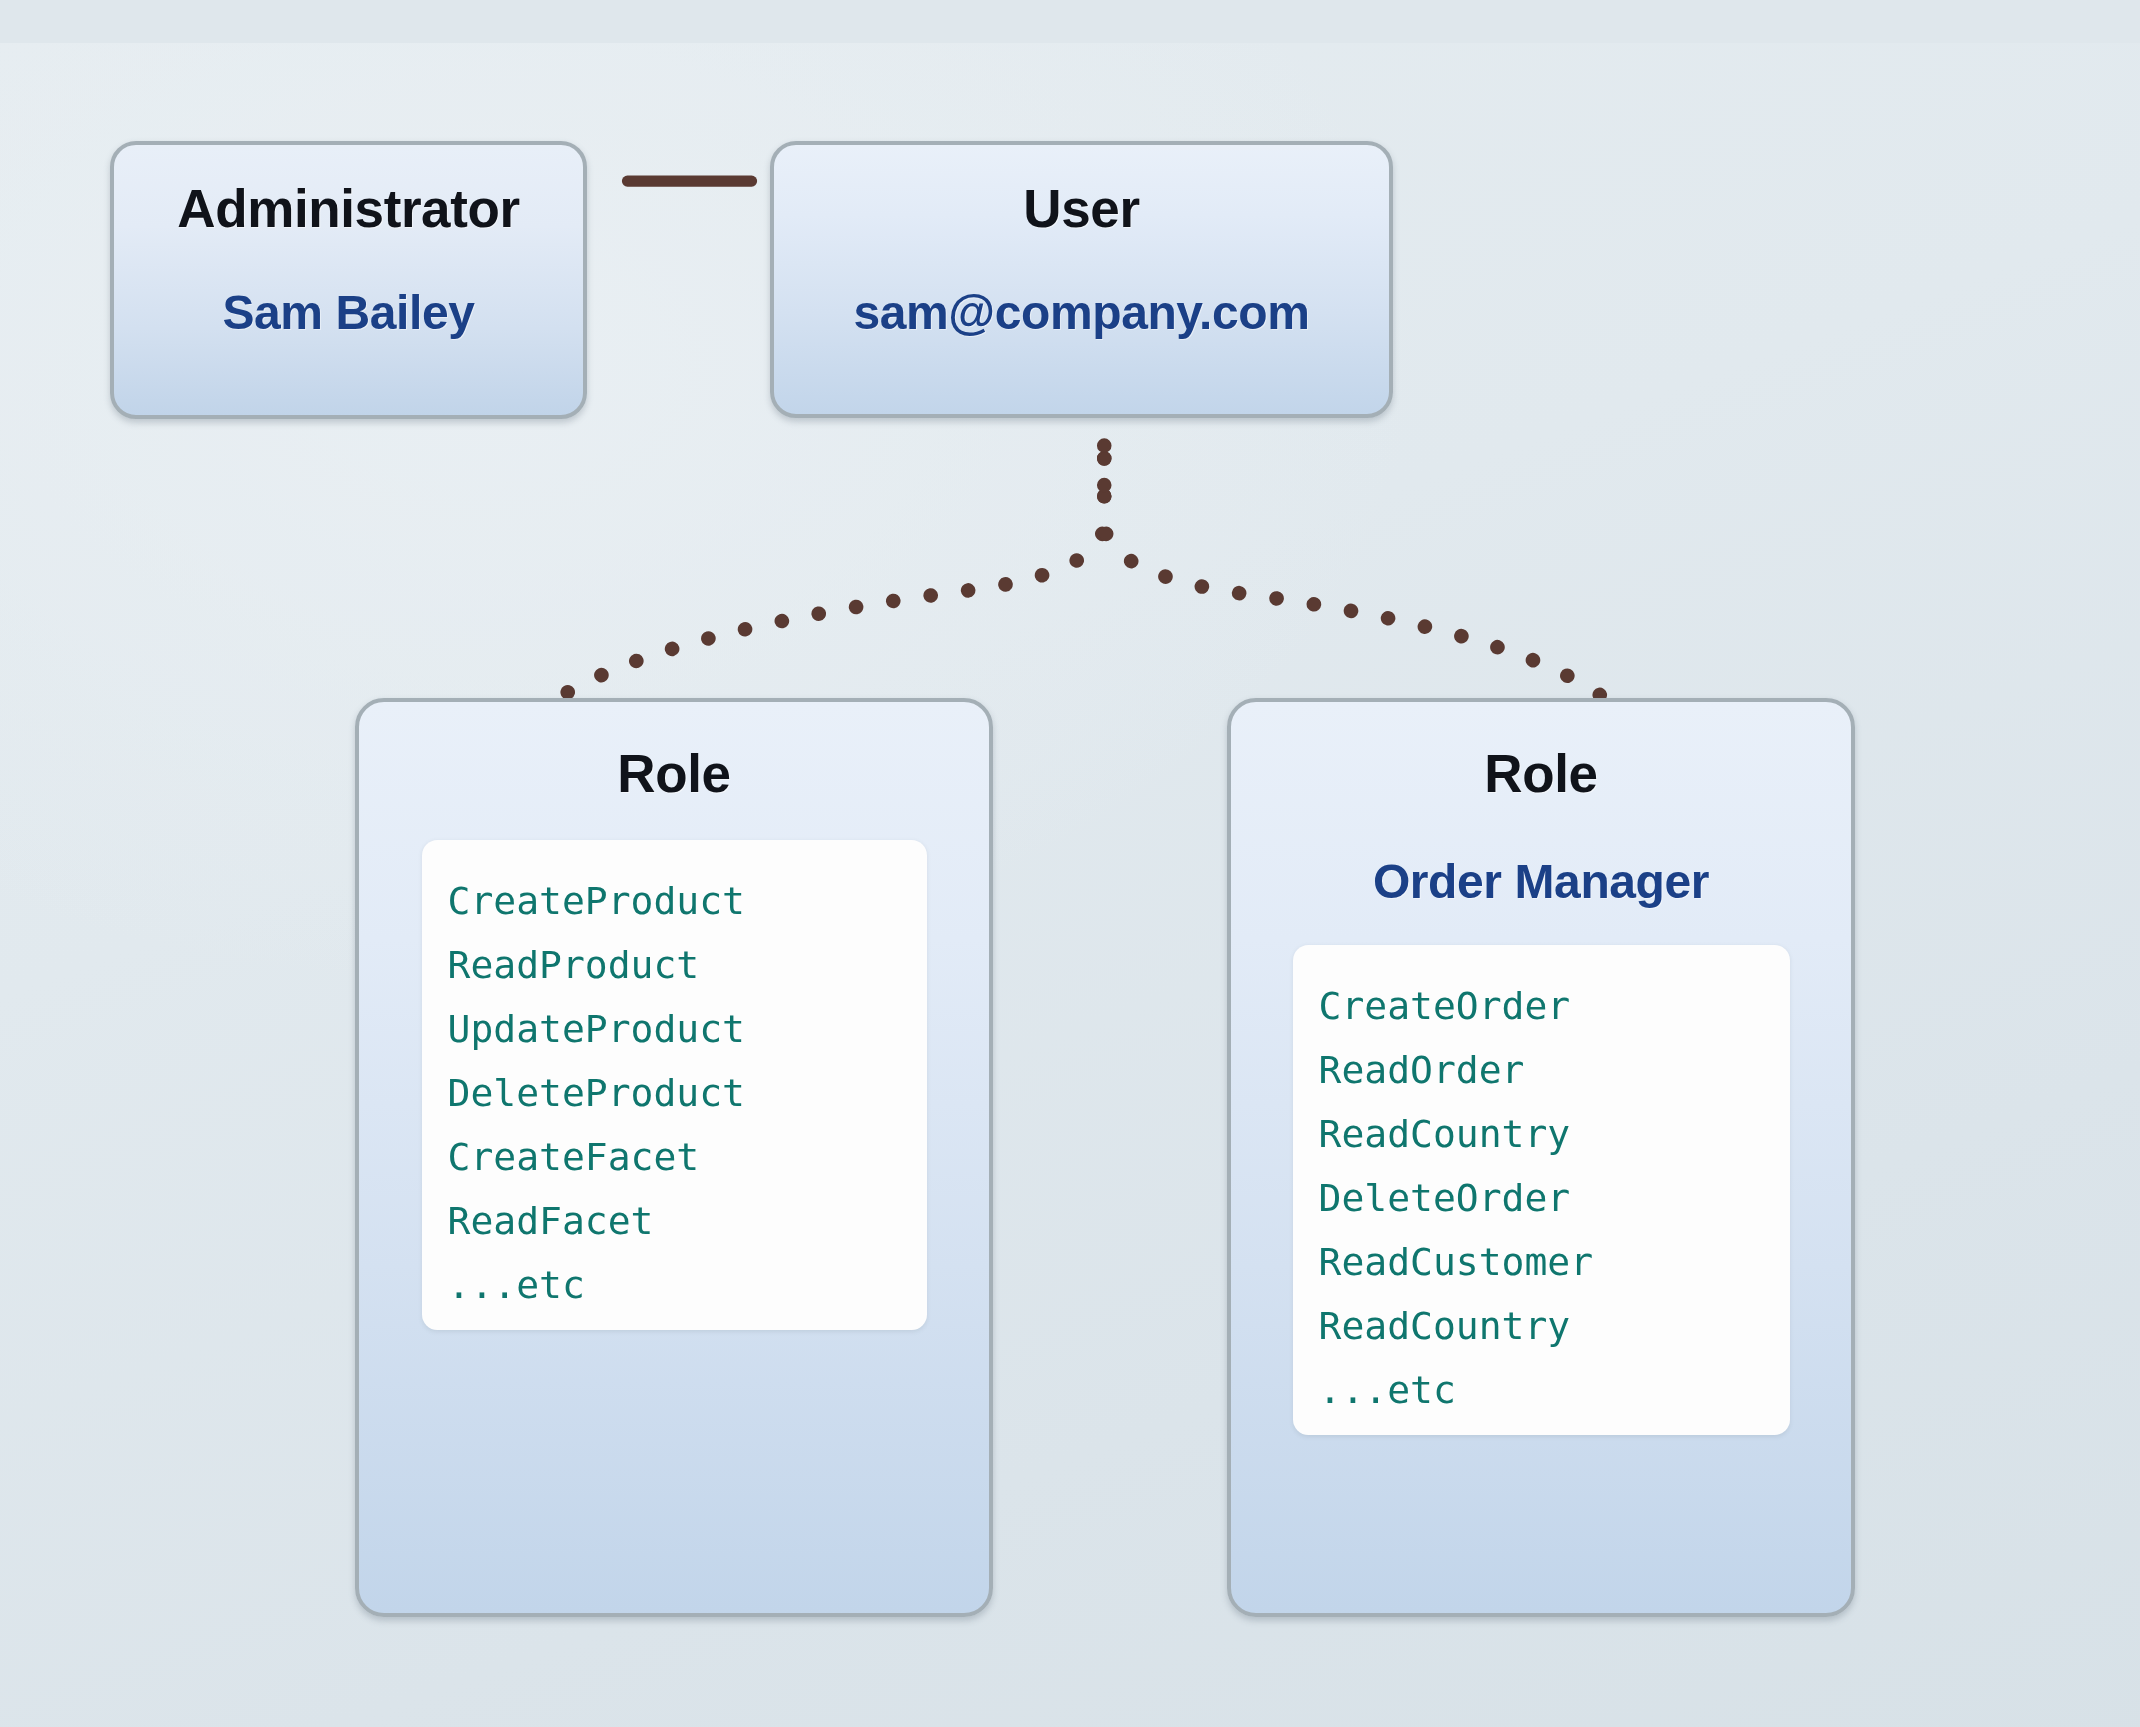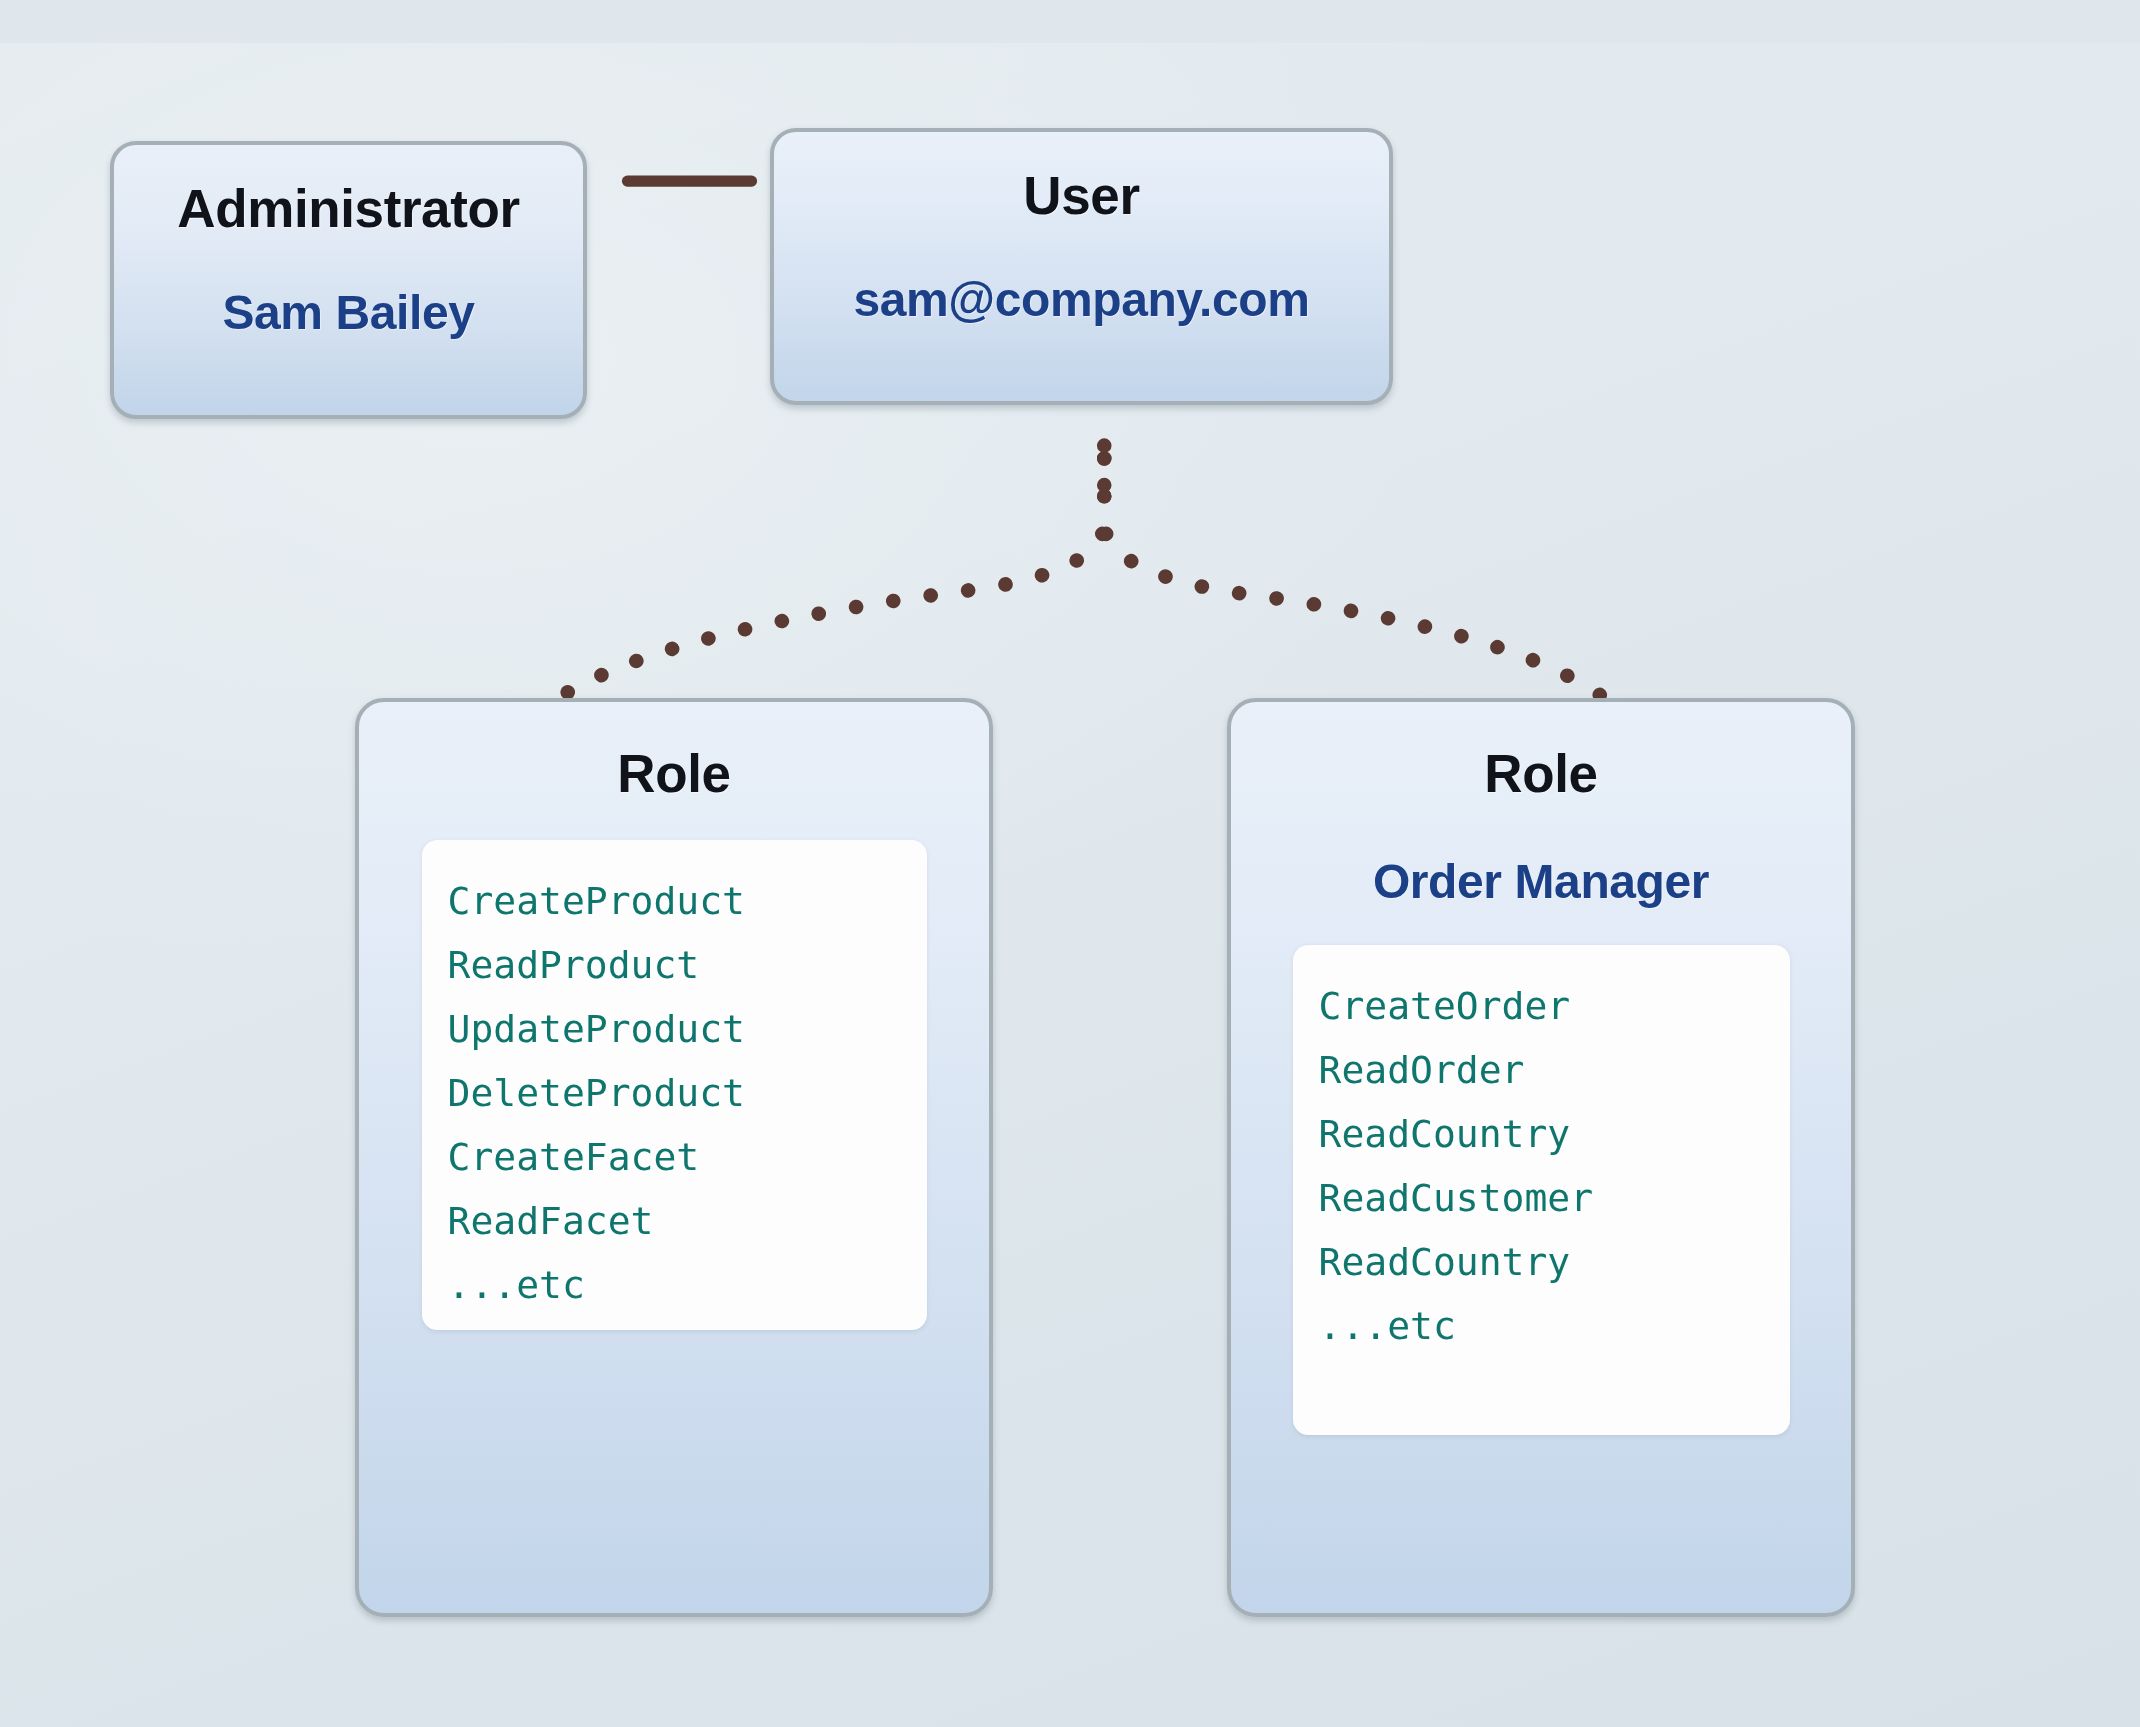--- a/index.html
+++ b/index.html
@@ -54,21 +54,21 @@
 
   
   #admin-node {
     left: 110px; top: 98px; width: 477px; height: 278px;
     background: linear-gradient(180deg, #e8eff8 0%, #e3ebf6 30%, #d3e0f0 68%, #c1d4e9 100%);
   }
   #admin-node .node-type  { font-size: 53px; margin-top: 33px; }
   #admin-node .node-value { font-size: 48px; margin-top: 46px; }
 
   #user-node {
-    left: 770px; top: 85px; width: 623px; height: 277px;
+    left: 770px; top: 98px; width: 623px; height: 277px;
   }
   #user-node .node-type  { font-size: 53px; margin-top: 33px; }
   #user-node .node-value { font-size: 48px; margin-top: 46px; }
 
   
   .role-node {
     top: 655px;
     height: 919px;
     border-radius: 29px;
   }
@@ -148,20 +148,21 @@
     </div>
   </div>
 
   <div class="node role-node" id="role-node-1">
     <div class="node-type">Role</div>
     <div class="node-value">Order Manager</div>
     <div class="perm-panel">
       <div class="perm-item">CreateOrder</div>
       <div class="perm-item">ReadOrder</div>
       <div class="perm-item">ReadCountry</div>
+      <div class="perm-item">DeleteOrder</div>
       <div class="perm-item">ReadCustomer</div>
       <div class="perm-item">ReadCountry</div>
       <div class="perm-item">...etc</div>
     </div>
   </div>
 
 </div>
 
 
 </body></html>

